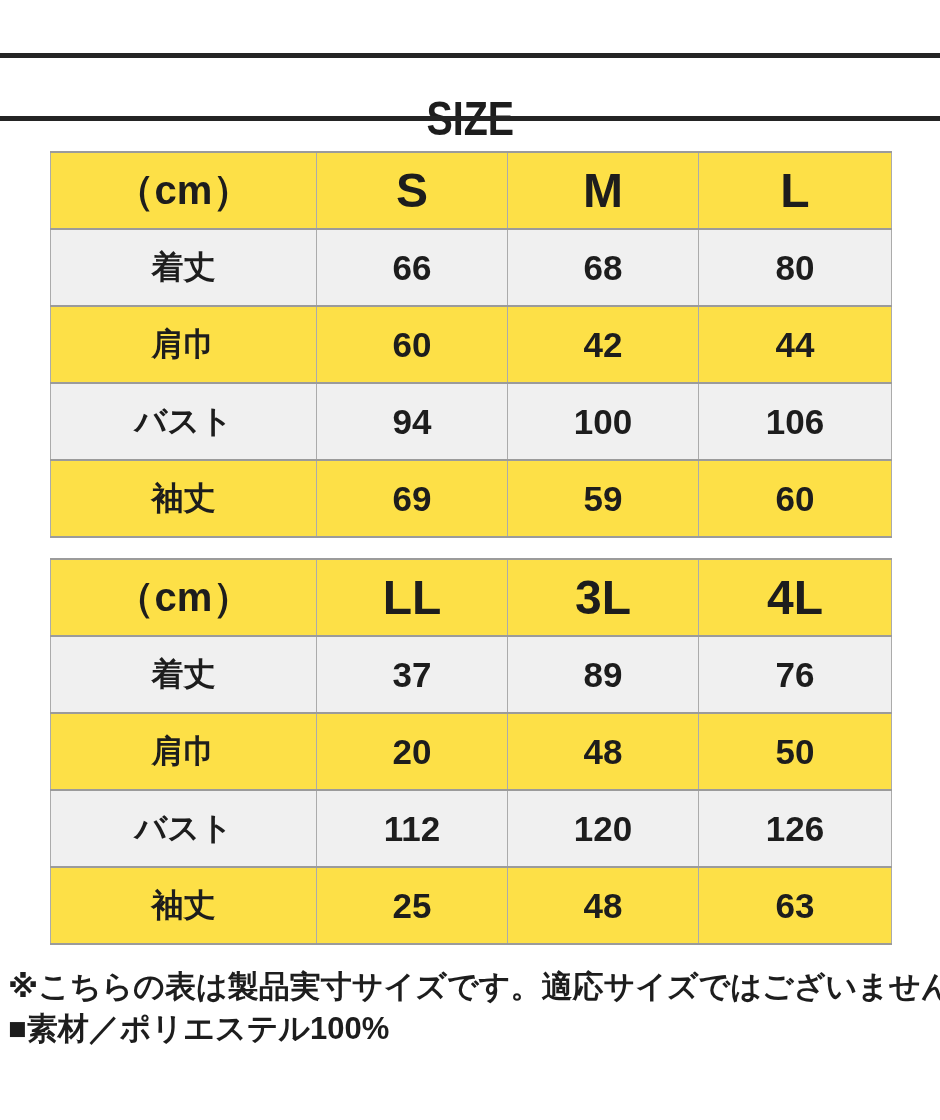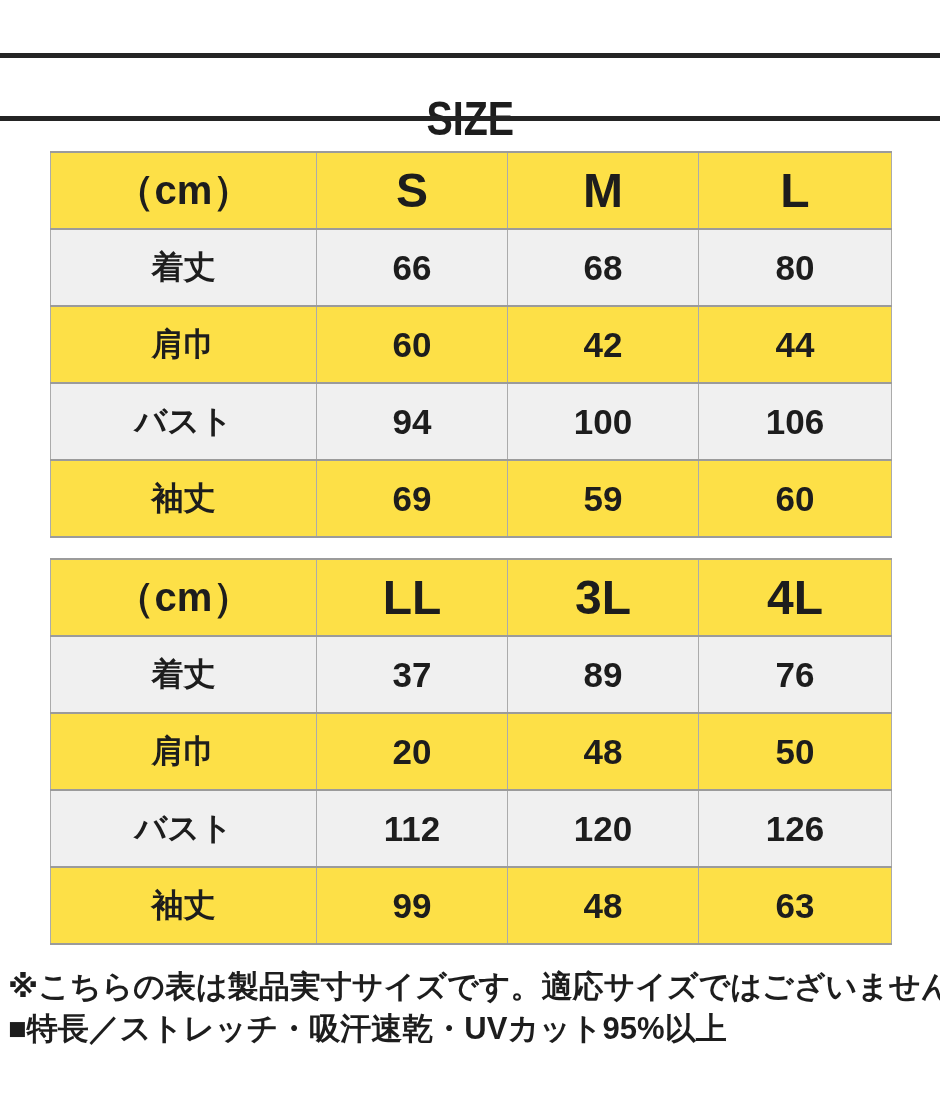--- a/index.html
+++ b/index.html
@@ -173,26 +173,26 @@
             <td class="cell-num">50</td>
           </tr>
           <tr>
             <th class="cell-label">バスト</th>
             <td class="cell-num">112</td>
             <td class="cell-num">120</td>
             <td class="cell-num">126</td>
           </tr>
           <tr>
             <th class="cell-label">袖丈</th>
-            <td class="cell-num">99</td>
+            <td class="cell-num">25</td>
             <td class="cell-num">48</td>
             <td class="cell-num">63</td>
           </tr>
         </tbody>
       </table>
     </div>
 
   <div class="notes">
       <div>※こちらの表は製品実寸サイズです。適応サイズではございません。</div>
-      <div>■特長／ストレッチ・吸汗速乾・UVカット95%以上</div>
+      <div>■素材／ポリエステル100%</div>
     </div>
 
 </div>
 
 </body></html>

